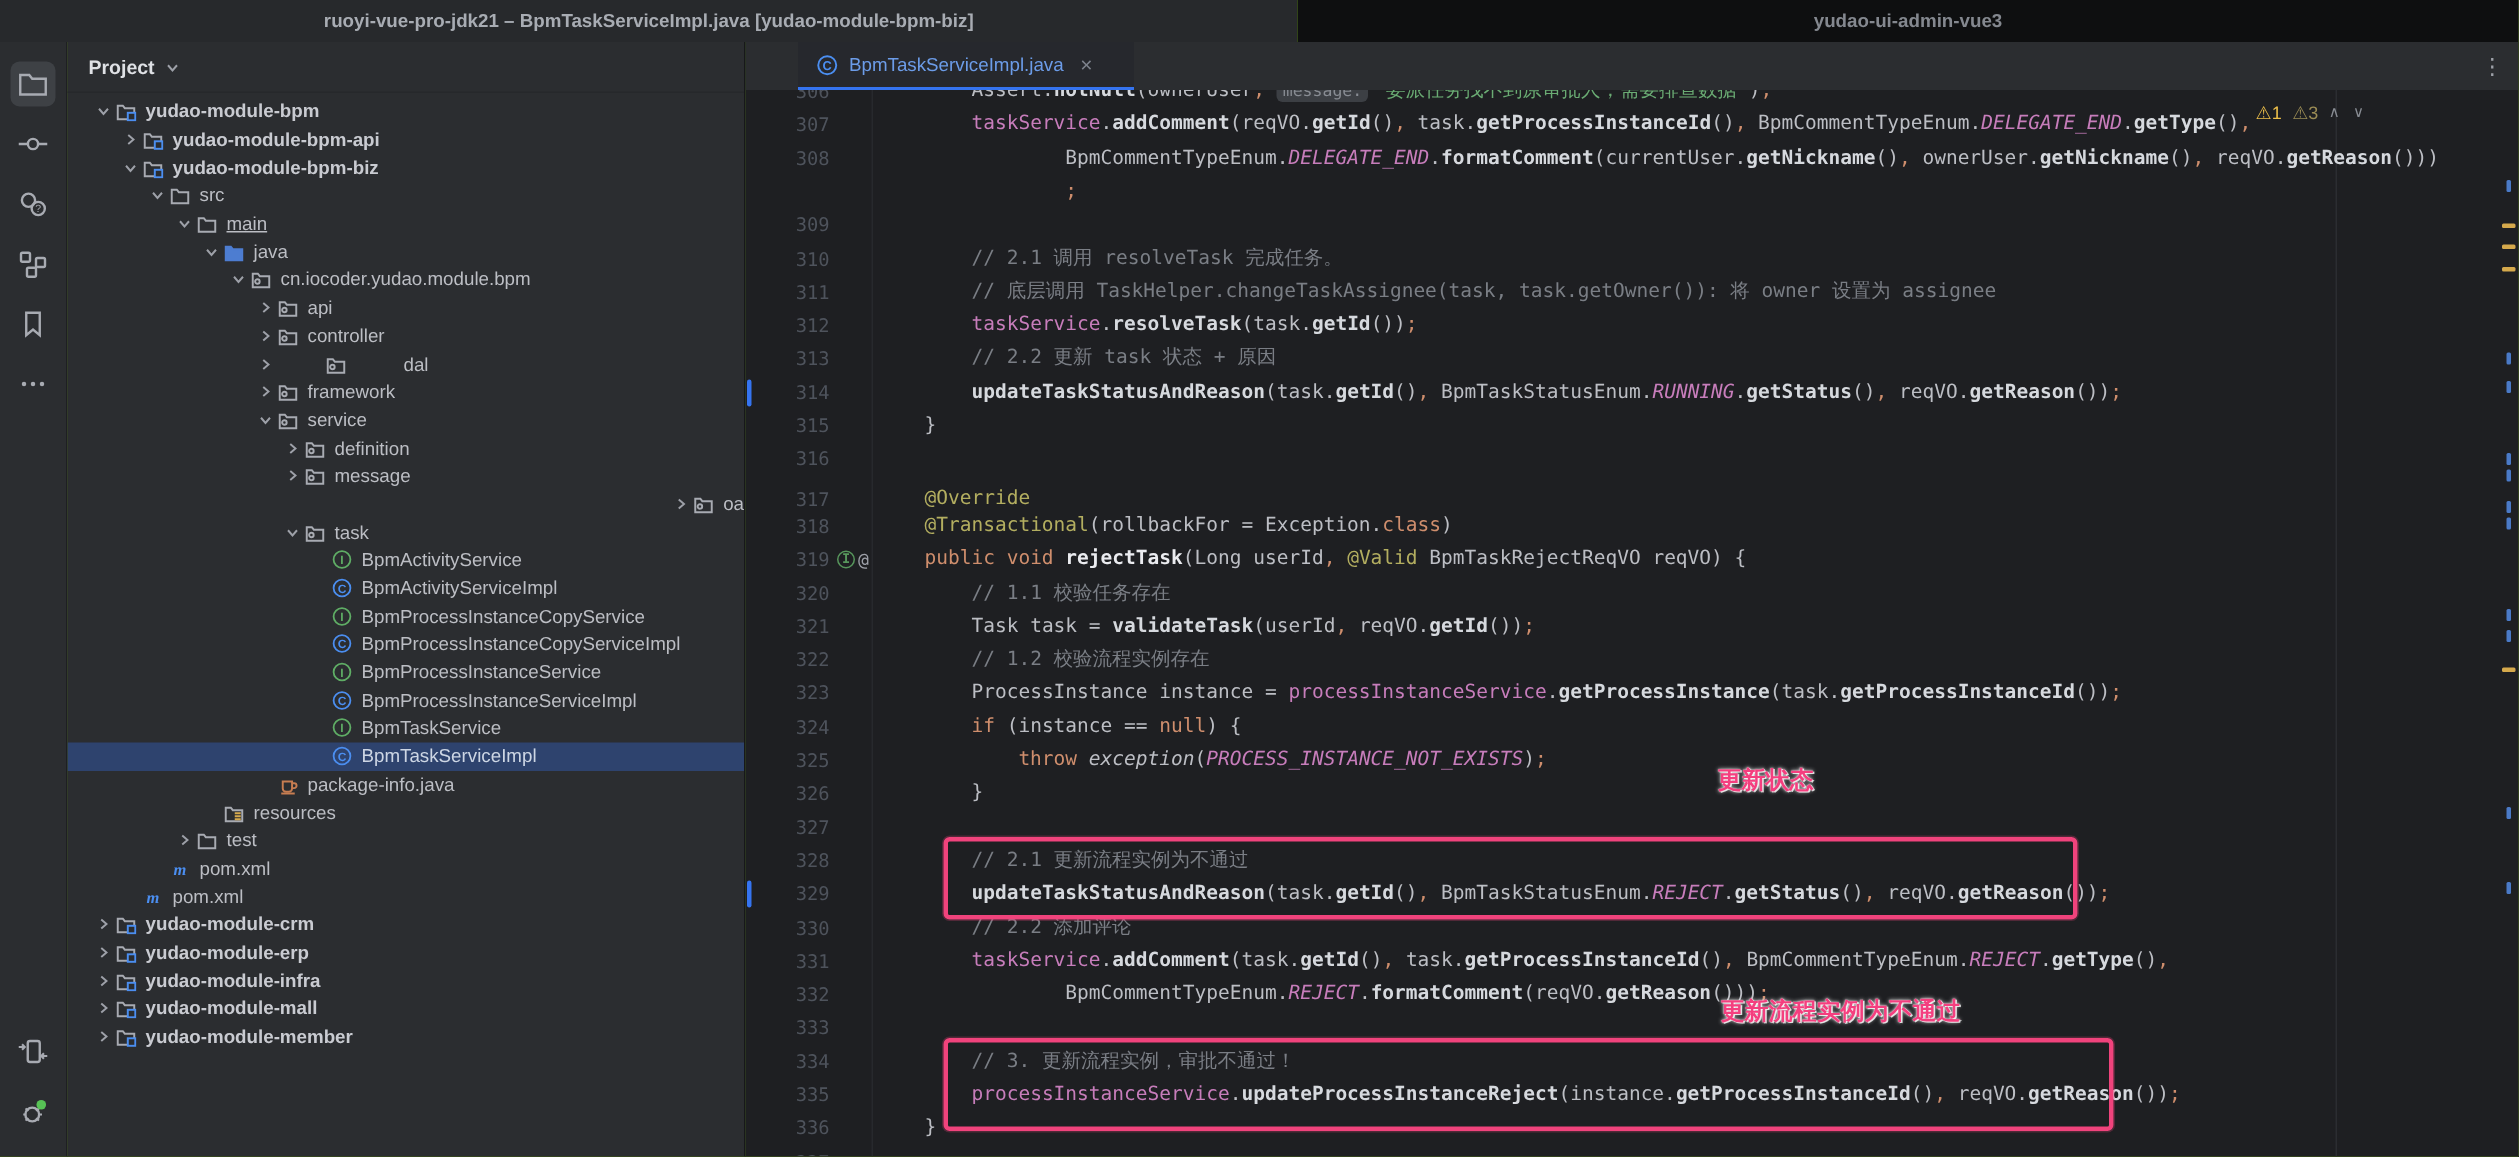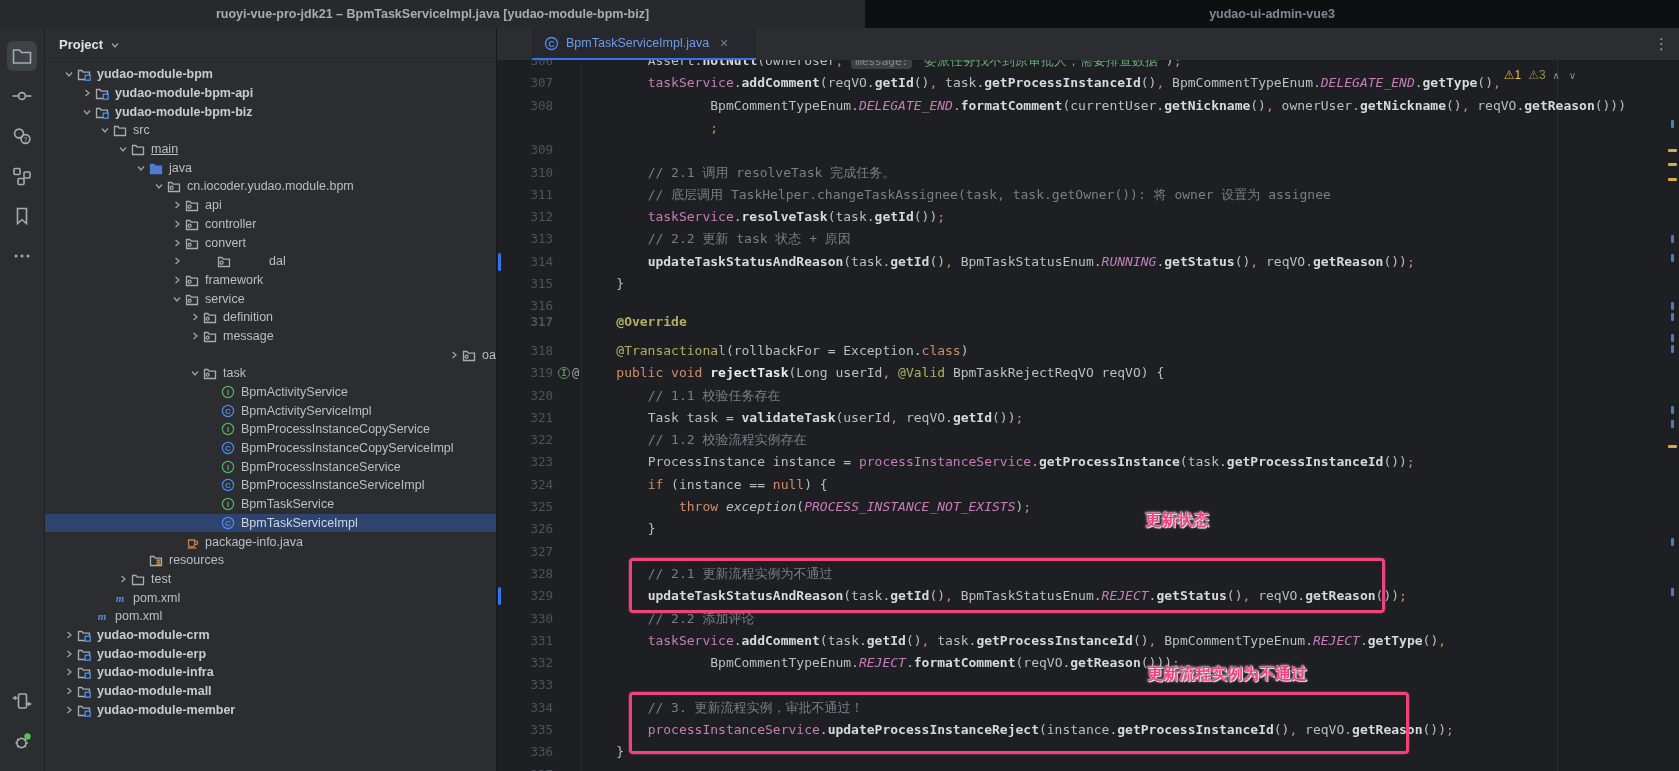--- a/index.html
+++ b/index.html
@@ -257,34 +257,20 @@
                 <polyline points="4.5,3 8,6 4.5,9" stroke="#9da0a8"></polyline>
               </svg>
             </span>
             <span class="ticon">
               <svg width="14" height="14" viewBox="0 0 14 14" fill="none" stroke="#a8abb2" stroke-width="1.3">
                 <path d="M1.5 3.5 h3.4 l1.3 1.6 h6.3 v7.4 h-11 z"></path>
                 <circle cx="4.6" cy="8.7" r="1.5"></circle>
               </svg>
             </span>
             <span class="lbl">controller</span>
-          </div>
-          <div class="trow" style="padding-left: 124px;">
-            <span class="chev">
-              <svg width="12" height="12" viewBox="0 0 12 12" fill="none" stroke="#a8abb2" stroke-width="1.3">
-                <polyline points="4.5,3 8,6 4.5,9" stroke="#9da0a8"></polyline>
-              </svg>
-            </span>
-            <span class="ticon">
-              <svg width="14" height="14" viewBox="0 0 14 14" fill="none" stroke="#a8abb2" stroke-width="1.3">
-                <path d="M1.5 3.5 h3.4 l1.3 1.6 h6.3 v7.4 h-11 z"></path>
-                <circle cx="4.6" cy="8.7" r="1.5"></circle>
-              </svg>
-            </span>
-            <span class="lbl">convert</span>
           </div>
           <div class="trow" style="padding-left: 124px; gap: 32px;">
             <span class="chev">
               <svg width="12" height="12" viewBox="0 0 12 12" fill="none" stroke="#a8abb2" stroke-width="1.3">
                 <polyline points="4.5,3 8,6 4.5,9" stroke="#9da0a8"></polyline>
               </svg>
             </span>
             <span class="ticon">
               <svg width="14" height="14" viewBox="0 0 14 14" fill="none" stroke="#a8abb2" stroke-width="1.3">
                 <path d="M1.5 3.5 h3.4 l1.3 1.6 h6.3 v7.4 h-11 z"></path>
@@ -590,21 +576,21 @@
           <div class="crow" style="top: 66.6px;"><span class="gnum">308</span><span class="ctext">                <span class="d">BpmCommentTypeEnum.</span><span class="s">DELEGATE_END</span><span class="d">.</span><span class="m">formatComment</span><span class="d">(currentUser.</span><span class="m">getNickname</span><span class="d">()</span><span class="k">, </span><span class="d">ownerUser.</span><span class="m">getNickname</span><span class="d">()</span><span class="k">, </span><span class="d">reqVO.</span><span class="m">getReason</span><span class="d">()))</span></span></div>
           <div class="crow" style="top: 88.9px;"><span class="gnum"></span><span class="ctext">                <span class="k">;</span></span></div>
           <div class="crow" style="top: 111.2px;"><span class="gnum">309</span><span class="ctext"></span></div>
           <div class="crow" style="top: 133.5px;"><span class="gnum">310</span><span class="ctext">        <span class="c">// 2.1 调用 resolveTask 完成任务。</span></span></div>
           <div class="crow" style="top: 155.8px;"><span class="gnum">311</span><span class="ctext">        <span class="c">// 底层调用 TaskHelper.changeTaskAssignee(task, task.getOwner()): 将 owner 设置为 assignee</span></span></div>
           <div class="crow" style="top: 178.1px;"><span class="gnum">312</span><span class="ctext">        <span class="f">taskService</span><span class="d">.</span><span class="m">resolveTask</span><span class="d">(task.</span><span class="m">getId</span><span class="d">())</span><span class="k">;</span></span></div>
           <div class="crow" style="top: 200.4px;"><span class="gnum">313</span><span class="ctext">        <span class="c">// 2.2 更新 task 状态 + 原因</span></span></div>
           <div class="crow" style="top: 222.7px;"><span class="gnum">314</span><span class="chgbar"></span><span class="ctext">        <span class="m">updateTaskStatusAndReason</span><span class="d">(task.</span><span class="m">getId</span><span class="d">()</span><span class="k">, </span><span class="d">BpmTaskStatusEnum.</span><span class="s">RUNNING</span><span class="d">.</span><span class="m">getStatus</span><span class="d">()</span><span class="k">, </span><span class="d">reqVO.</span><span class="m">getReason</span><span class="d">())</span><span class="k">;</span></span></div>
           <div class="crow" style="top: 245px;"><span class="gnum">315</span><span class="ctext">    <span class="d">}</span></span></div>
           <div class="crow" style="top: 267.3px;"><span class="gnum">316</span><span class="ctext"></span></div>
-          <div class="crow" style="top: 283px; font-weight: bold;"><span class="gnum">317</span><span class="ctext">    <span class="a">@Override</span></span></div>
+          <div class="crow" style="top: 294px;"><span class="gnum">317</span><span class="ctext">    <span class="a">@Override</span></span></div>
           <div class="crow" style="top: 311.9px;"><span class="gnum">318</span><span class="ctext">    <span class="a">@Transactional</span><span class="d">(rollbackFor = Exception.</span><span class="k">class</span><span class="d">)</span></span></div>
           <div class="crow" style="top: 334.2px;"><span class="gnum">319</span><span class="gicons"><span class="ovr">I</span><span style="color:#9da0a8;font-size:12px;">@</span></span><span class="ctext">    <span class="k">public void </span><span class="md">rejectTask</span><span class="d">(Long userId</span><span class="k">, </span><span class="a">@Valid</span><span class="d"> BpmTaskRejectReqVO reqVO) {</span></span></div>
           <div class="crow" style="top: 357px; padding-left: 20px;"><span class="gnum">320</span><span class="ctext">        <span class="c">// 1.1 校验任务存在</span></span></div>
           <div class="crow" style="top: 378.8px;"><span class="gnum">321</span><span class="ctext">        <span class="d">Task task = </span><span class="m">validateTask</span><span class="d">(userId</span><span class="k">, </span><span class="d">reqVO.</span><span class="m">getId</span><span class="d">())</span><span class="k">;</span></span></div>
           <div class="crow" style="top: 401.1px;"><span class="gnum">322</span><span class="ctext">        <span class="c">// 1.2 校验流程实例存在</span></span></div>
           <div class="crow" style="top: 423.4px;"><span class="gnum">323</span><span class="ctext">        <span class="d">ProcessInstance instance = </span><span class="f">processInstanceService</span><span class="d">.</span><span class="m">getProcessInstance</span><span class="d">(task.</span><span class="m">getProcessInstanceId</span><span class="d">())</span><span class="k">;</span></span></div>
           <div class="crow" style="top: 445.7px;"><span class="gnum">324</span><span class="ctext">        <span class="k">if</span><span class="d"> (instance == </span><span class="k">null</span><span class="d">) {</span></span></div>
           <div class="crow" style="top: 468px;"><span class="gnum">325</span><span class="ctext">            <span class="k">throw </span><span class="e">exception</span><span class="d">(</span><span class="s">PROCESS_INSTANCE_NOT_EXISTS</span><span class="d">)</span><span class="k">;</span></span></div>
           <div class="crow" style="top: 490.3px;"><span class="gnum">326</span><span class="ctext">        <span class="d">}</span></span></div>
           <div class="crow" style="top: 512.6px;"><span class="gnum">327</span><span class="ctext"></span></div>

